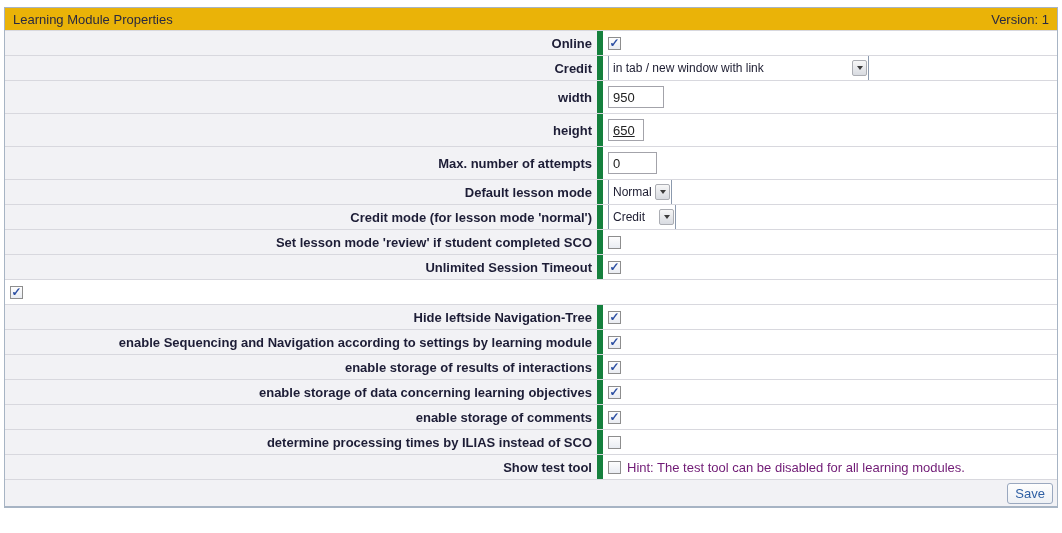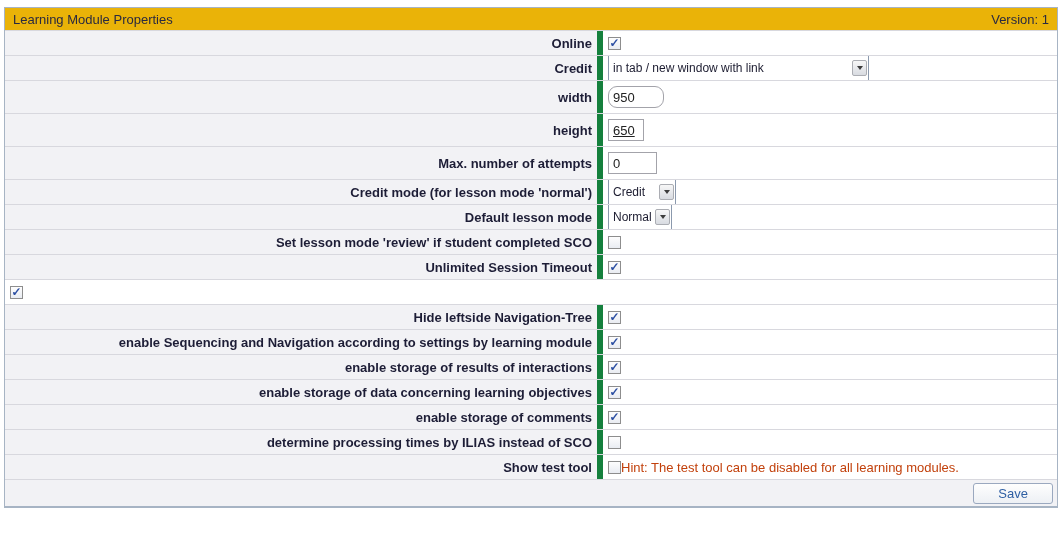--- a/index.html
+++ b/index.html
@@ -113,41 +113,42 @@
     height: 22px;
     border: 1px solid #a3a3aa;
     font-family: inherit;
     font-size: 13px;
     color: #222;
     padding: 0 4px;
     background: #fff;
   }
 
   .hint {
+    margin-left: 6px;
     font-weight: normal;
-    color: #c2410c;
+    color: #701a75;
     white-space: nowrap;
   }
 
   .save-row {
     height: 26px;
     background: #f2f2f5;
     display: flex;
     align-items: center;
     justify-content: flex-end;
     padding-right: 4px;
   }
   .save-button {
     border: 1px solid #9aa8bf;
     background: linear-gradient(#fefefe, #edf0f4);
     color: #2e5fa3;
     font-family: inherit;
     font-size: 13px;
     line-height: 1;
-    padding: 3px 24px;
+    padding: 3px 7px;
     border-radius: 3px;
     cursor: pointer;
     text-align: center;
   }
 </style>
 </head>
 <body>
 
 <div class="panel">
   <div class="header-row">
@@ -171,57 +172,57 @@
             <span class="select-value">in tab / new window with link</span>
             <span class="select-button">
               <span class="select-arrow"></span>
             </span>
           </span>
         </div>
       </div>
       <div class="form-row row-text">
         <div class="label-cell">width</div>
         <div class="control-cell">
-          <input type="text" class="text-input" value="950" style="width: 56px; border-radius: 9px;">
+          <input type="text" class="text-input" value="950" style="width: 56px;">
         </div>
       </div>
       <div class="form-row row-text">
         <div class="label-cell">height</div>
         <div class="control-cell">
           <input type="text" class="text-input" value="650" style="width: 36px; text-decoration: underline;">
         </div>
       </div>
       <div class="form-row row-text">
         <div class="label-cell">Max. number of attempts</div>
         <div class="control-cell">
           <input type="text" class="text-input" value="0" style="width: 49px;">
+        </div>
+      </div>
+      <div class="form-row row-select">
+        <div class="label-cell">Default lesson mode</div>
+        <div class="control-cell">
+          <span class="select" style="width: 64px;">
+            <span class="select-value">Normal</span>
+            <span class="select-button">
+              <span class="select-arrow"></span>
+            </span>
+          </span>
         </div>
       </div>
       <div class="form-row row-select">
         <div class="label-cell">Credit mode (for lesson mode 'normal')</div>
         <div class="control-cell">
           <span class="select" style="width: 68px;">
             <span class="select-value">Credit</span>
             <span class="select-button">
               <span class="select-arrow"></span>
             </span>
           </span>
         </div>
       </div>
-      <div class="form-row row-select">
-        <div class="label-cell">Default lesson mode</div>
-        <div class="control-cell">
-          <span class="select" style="width: 64px;">
-            <span class="select-value">Normal</span>
-            <span class="select-button">
-              <span class="select-arrow"></span>
-            </span>
-          </span>
-        </div>
-      </div>
       <div class="form-row row-checkbox">
         <div class="label-cell">Set lesson mode 'review' if student completed SCO</div>
         <div class="control-cell">
           <span class="checkbox"></span>
         </div>
       </div>
       <div class="form-row row-checkbox">
         <div class="label-cell">Unlimited Session Timeout</div>
         <div class="control-cell">
           <span class="checkbox checked">

